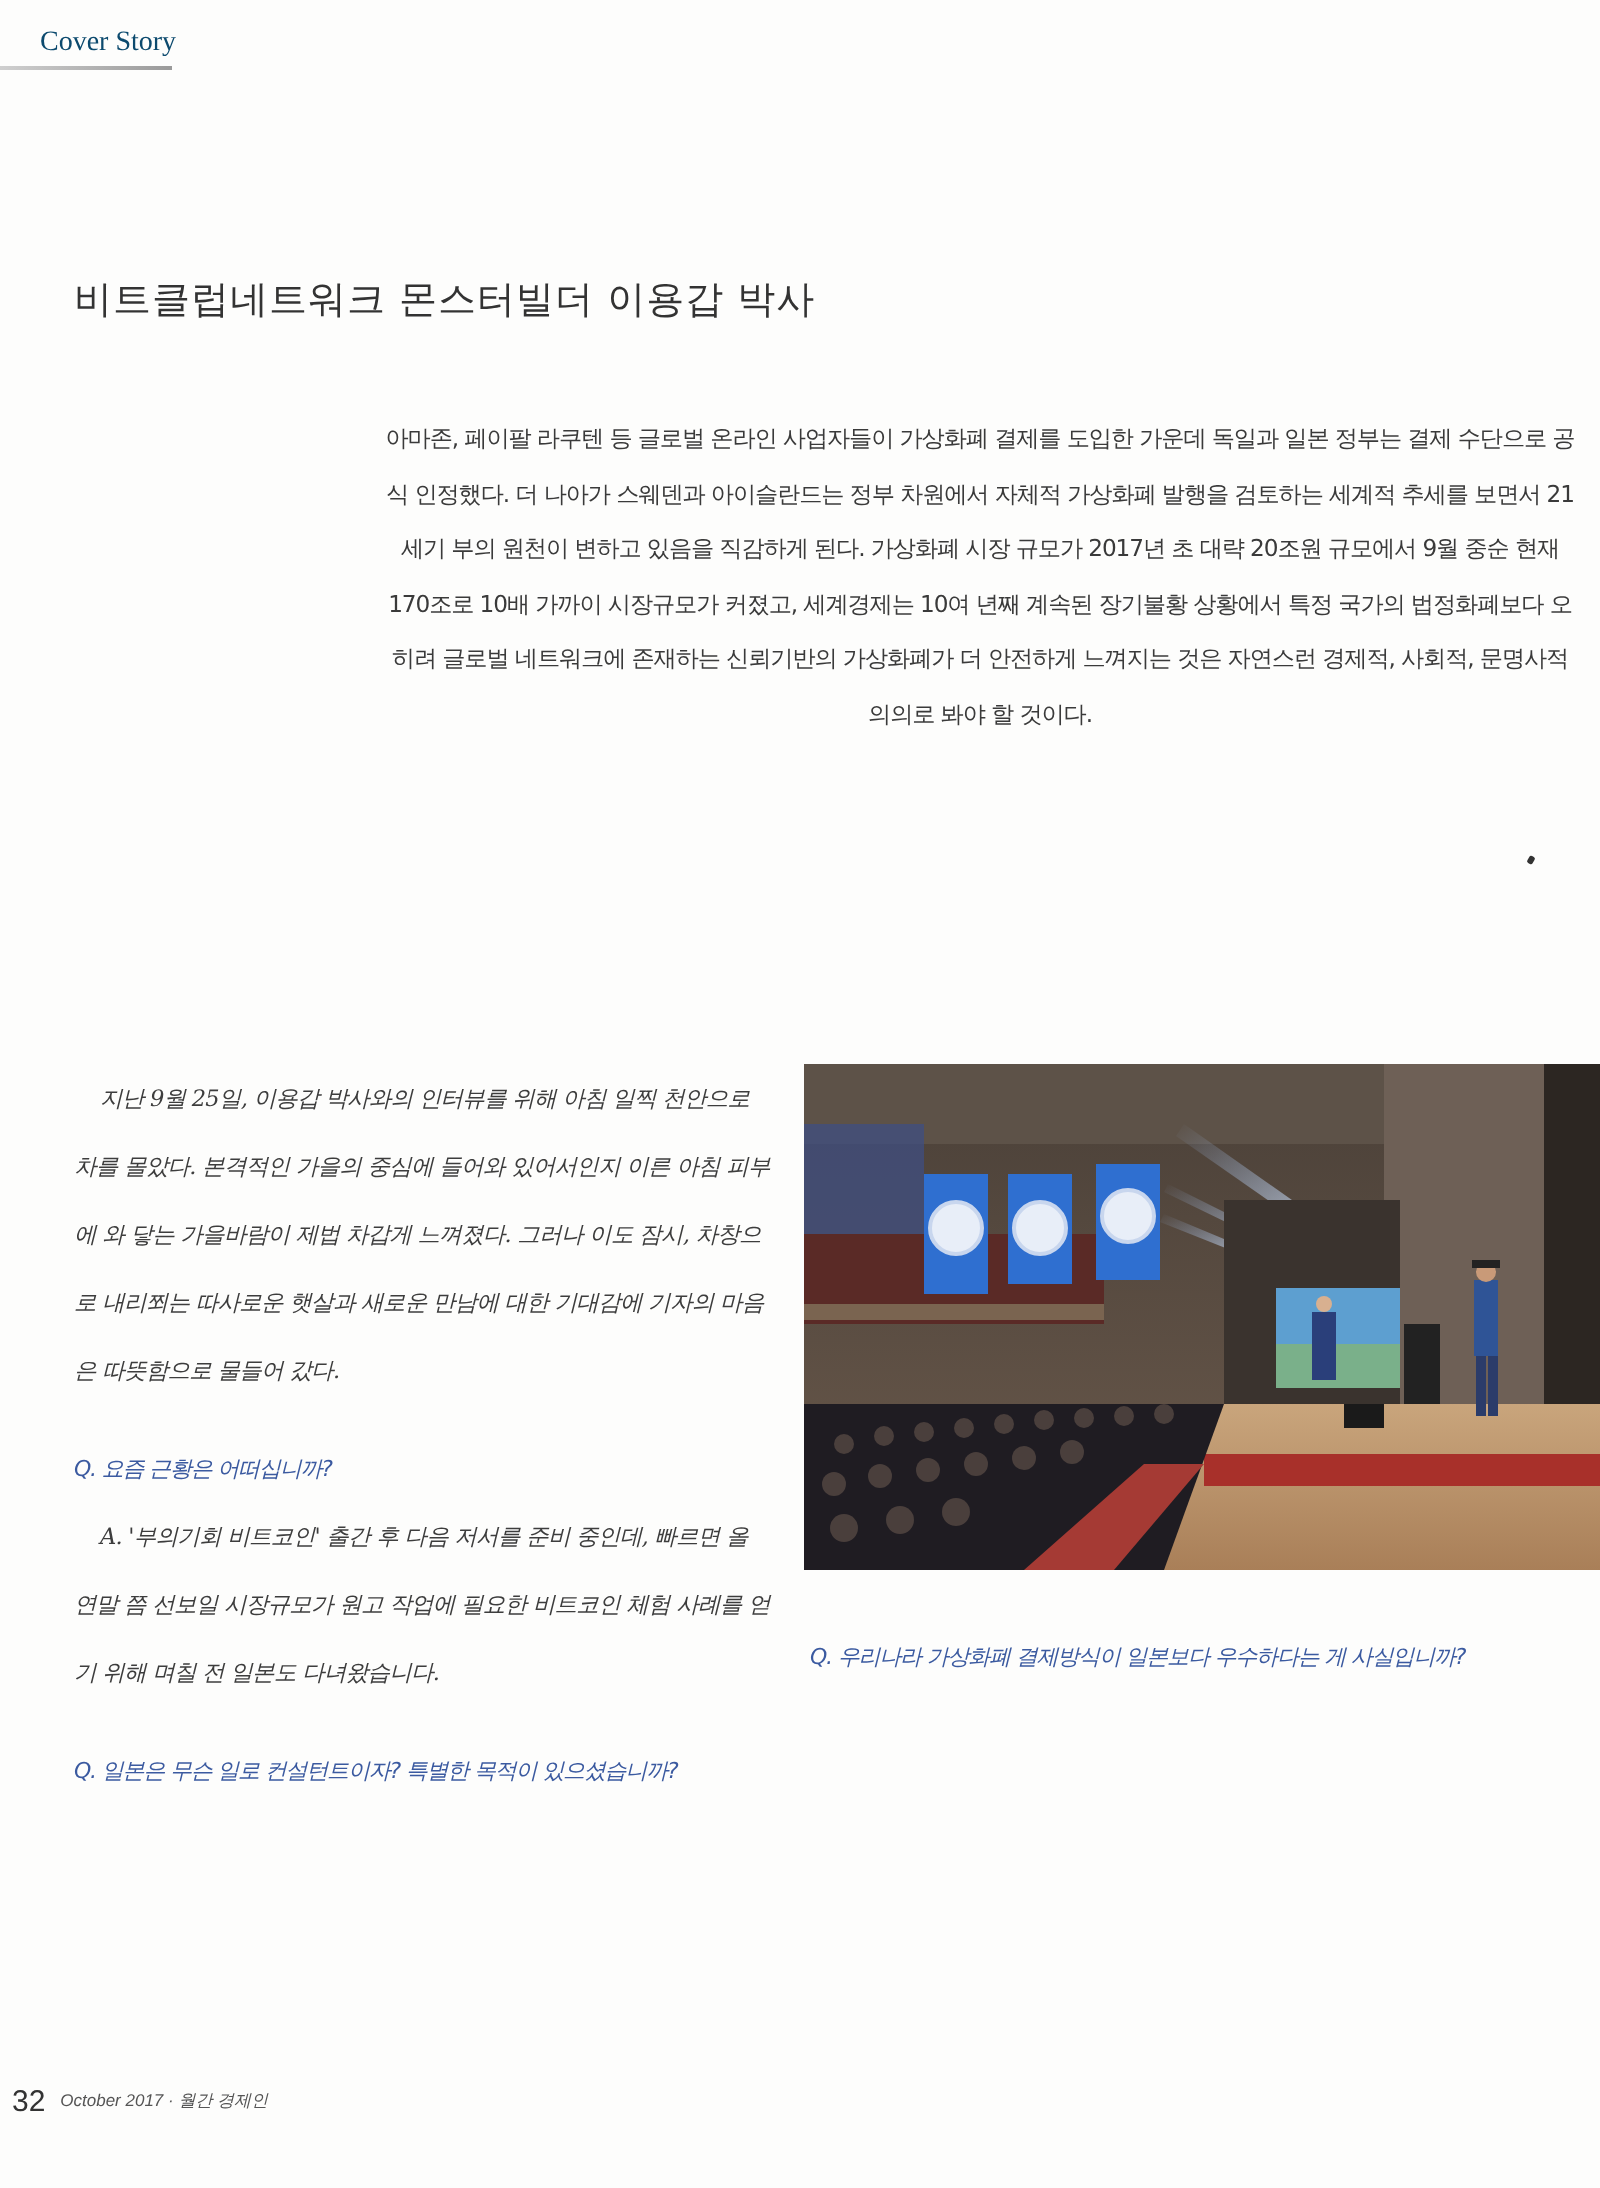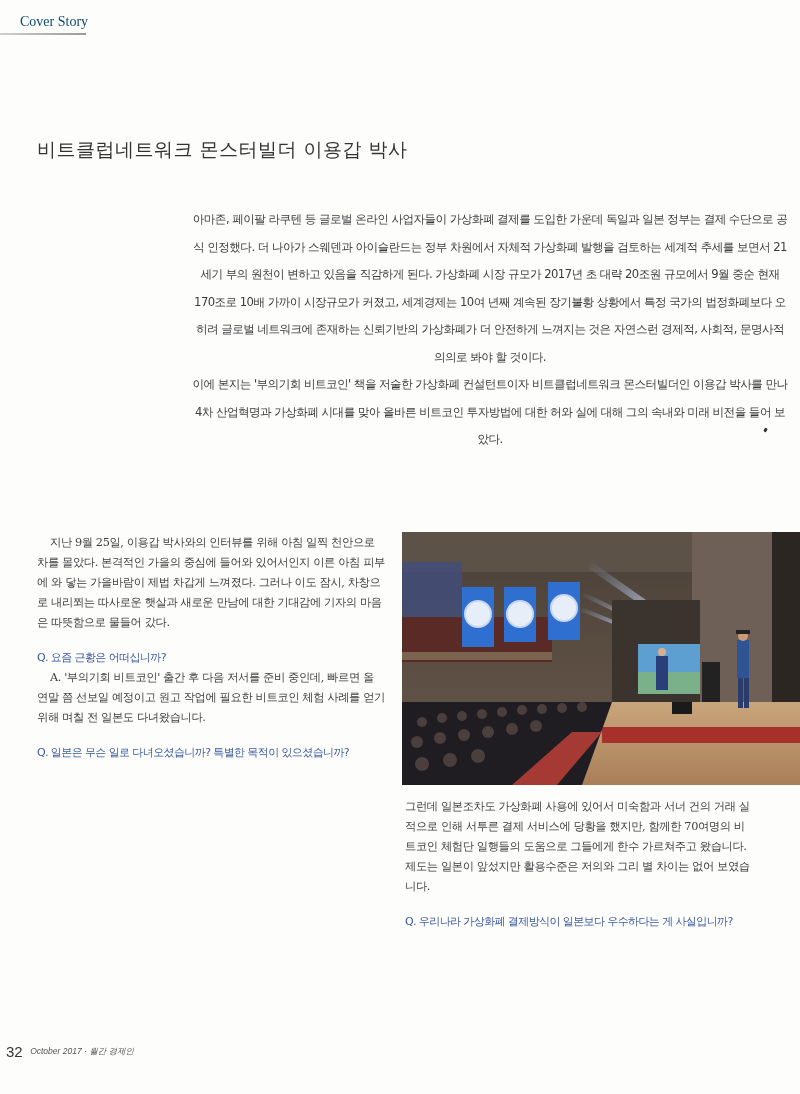--- a/index.html
+++ b/index.html
@@ -29,22 +29,23 @@
     letter-spacing: -0.55px;
   }
   .lead p { margin: 0; text-align: center; }
   .stray-mark {
     position: absolute; left: 764px; top: 428px; width: 3px; height: 4px;
     background: #333; transform: rotate(30deg); border-radius: 1px;
   }
   .col {
     position: absolute;
     font-family: "DejaVu Serif", "Liberation Serif", serif;
-    font-size: 11.3px; line-height: 20px; color: #3d3d3d;
+    font-size: 11.3px; line-height: 34px; color: #3d3d3d;
     letter-spacing: -0.4px;
+    font-style: italic;
   }
   .col-left { left: 37px; top: 533px; width: 350px; }
   .col-right { left: 405px; top: 797px; width: 345px; }
   .col p { margin: 0; }
   .indent { text-indent: 13px; }
   .question {
     font-family: "DejaVu Sans", "Liberation Sans", sans-serif;
     color: #3b5aa0; font-size: 11px; letter-spacing: -0.6px;
     margin-top: 15px !important;
   }
@@ -63,29 +64,28 @@
 </head>
 <body>
 
 <div class="section-label">Cover Story</div>
 <div class="section-rule"></div>
 
 <h1 class="headline">비트클럽네트워크 몬스터빌더 이용갑 박사</h1>
 
 <div class="lead">
   <p>아마존, 페이팔 라쿠텐 등 글로벌 온라인 사업자들이 가상화폐 결제를 도입한 가운데 독일과 일본 정부는 결제 수단으로 공식 인정했다. 더 나아가 스웨덴과 아이슬란드는 정부 차원에서 자체적 가상화폐 발행을 검토하는 세계적 추세를 보면서 21세기 부의 원천이 변하고 있음을 직감하게 된다. 가상화폐 시장 규모가 2017년 초 대략 20조원 규모에서 9월 중순 현재 170조로 10배 가까이 시장규모가 커졌고, 세계경제는 10여 년째 계속된 장기불황 상황에서 특정 국가의 법정화폐보다 오히려 글로벌 네트워크에 존재하는 신뢰기반의 가상화폐가 더 안전하게 느껴지는 것은 자연스런 경제적, 사회적, 문명사적 의의로 봐야 할 것이다.</p>
-  <p>이에 본지는 '부의기회 비트코인' 책을 저술한 가상화폐 컨설턴트이자 비트클럽네트워크 몬스터빌더인 이용갑 박사를 만나 4차 산업혁명과 가상화폐 시대를 맞아 올바른 비트코인 투자방법에 대한 허와 실에 대해 그의 속내와 미래 비전을 들어 보았다.</p>
 </div>
 <div class="stray-mark"></div>
 
 <div class="col col-left">
   <p class="indent">지난 9월 25일, 이용갑 박사와의 인터뷰를 위해 아침 일찍 천안으로 차를 몰았다. 본격적인 가을의 중심에 들어와 있어서인지 이른 아침 피부에 와 닿는 가을바람이 제법 차갑게 느껴졌다. 그러나 이도 잠시, 차창으로 내리쬐는 따사로운 햇살과 새로운 만남에 대한 기대감에 기자의 마음은 따뜻함으로 물들어 갔다.</p>
   <p class="question">Q. 요즘 근황은 어떠십니까?</p>
-  <p class="indent">A. '부의기회 비트코인' 출간 후 다음 저서를 준비 중인데, 빠르면 올 연말 쯤 선보일 예정이고 원고 작업에 필요한 비트코인 체험 사례를 얻기 위해 며칠 전 일본도 다녀왔습니다.</p>
-  <p class="question">Q. 일본은 무슨 일로 다녀오셨습니까? 특별한 목적이 있으셨습니까?</p>
+  <p class="indent">A. '부의기회 비트코인' 출간 후 다음 저서를 준비 중인데, 빠르면 올 연말 쯤 선보일 시장규모가 원고 작업에 필요한 비트코인 체험 사례를 얻기 위해 며칠 전 일본도 다녀왔습니다.</p>
+  <p class="question">Q. 일본은 무슨 일로 컨설턴트이자? 특별한 목적이 있으셨습니까?</p>
 </div>
 
 <div class="photo">
   <svg width="398" height="253" viewBox="0 0 398 253">
     <defs>
       <linearGradient id="wall" x1="0" y1="0" x2="0" y2="1">
         <stop offset="0" stop-color="#4a4038"></stop>
         <stop offset="1" stop-color="#6b5a4c"></stop>
       </linearGradient>
       <linearGradient id="stage" x1="0" y1="0" x2="0" y2="1">
@@ -150,20 +150,19 @@
     <rect x="270" y="170" width="20" height="12" fill="#1a1a1a"></rect>
     <rect x="335" y="108" width="12" height="38" fill="#2f5496"></rect>
     <rect x="336" y="146" width="5" height="30" fill="#2b3c6a"></rect>
     <rect x="342" y="146" width="5" height="30" fill="#2b3c6a"></rect>
     <circle cx="341" cy="104" r="5" fill="#c99a78"></circle>
     <rect x="334" y="98" width="14" height="4" fill="#222"></rect>
   </svg>
 </div>
 
 <div class="col col-right">
-  <p>그런데 일본조차도 가상화폐 사용에 있어서 미숙함과 서너 건의 거래 실적으로 인해 서투른 결제 서비스에 당황을 했지만, 함께한 70여명의 비트코인 체험단 일행들의 도움으로 그들에게 한수 가르쳐주고 왔습니다. 제도는 일본이 앞섰지만 활용수준은 저의와 그리 별 차이는 없어 보였습니다.</p>
   <p class="question">Q. 우리나라 가상화폐 결제방식이 일본보다 우수하다는 게 사실입니까?</p>
 </div>
 
 <div class="footer">
   <span class="page-no">32</span>
   <span class="footer-text">October 2017 · 월간 경제인</span>
 </div>
 
 </body></html>

